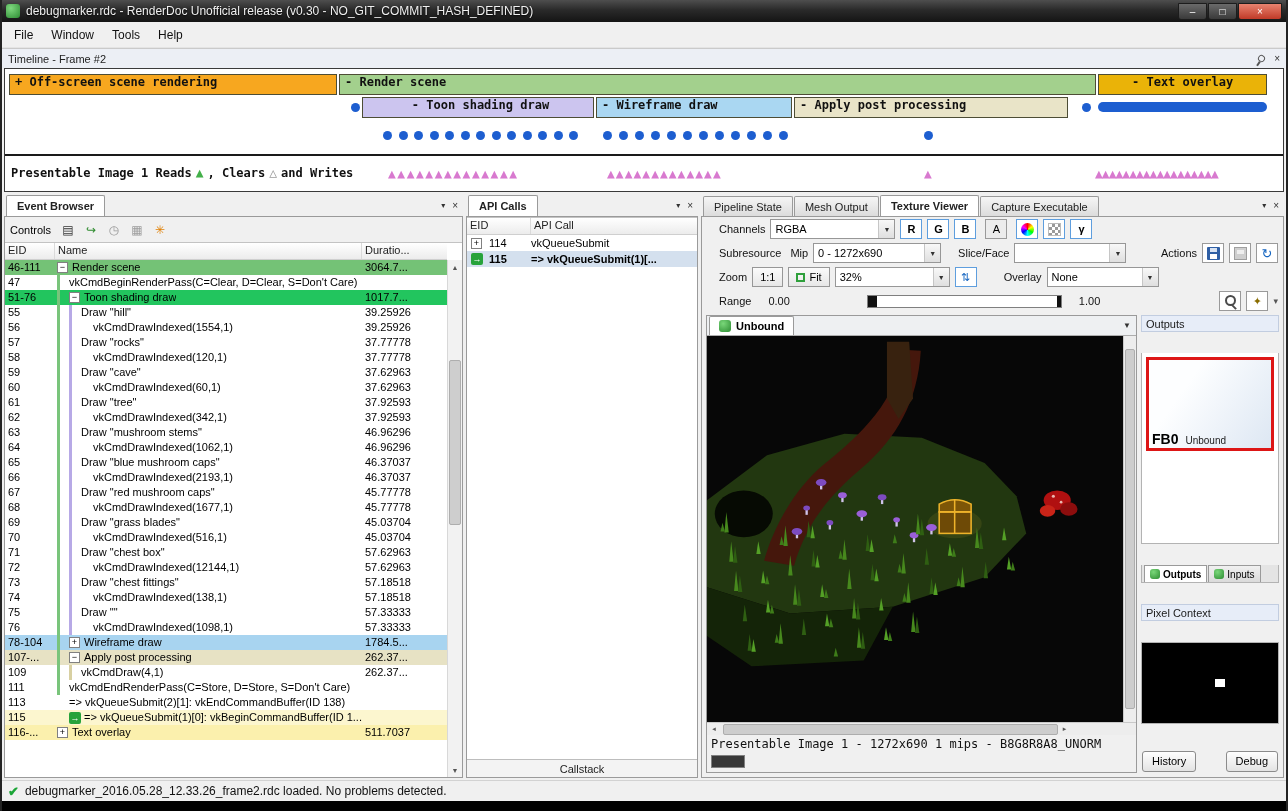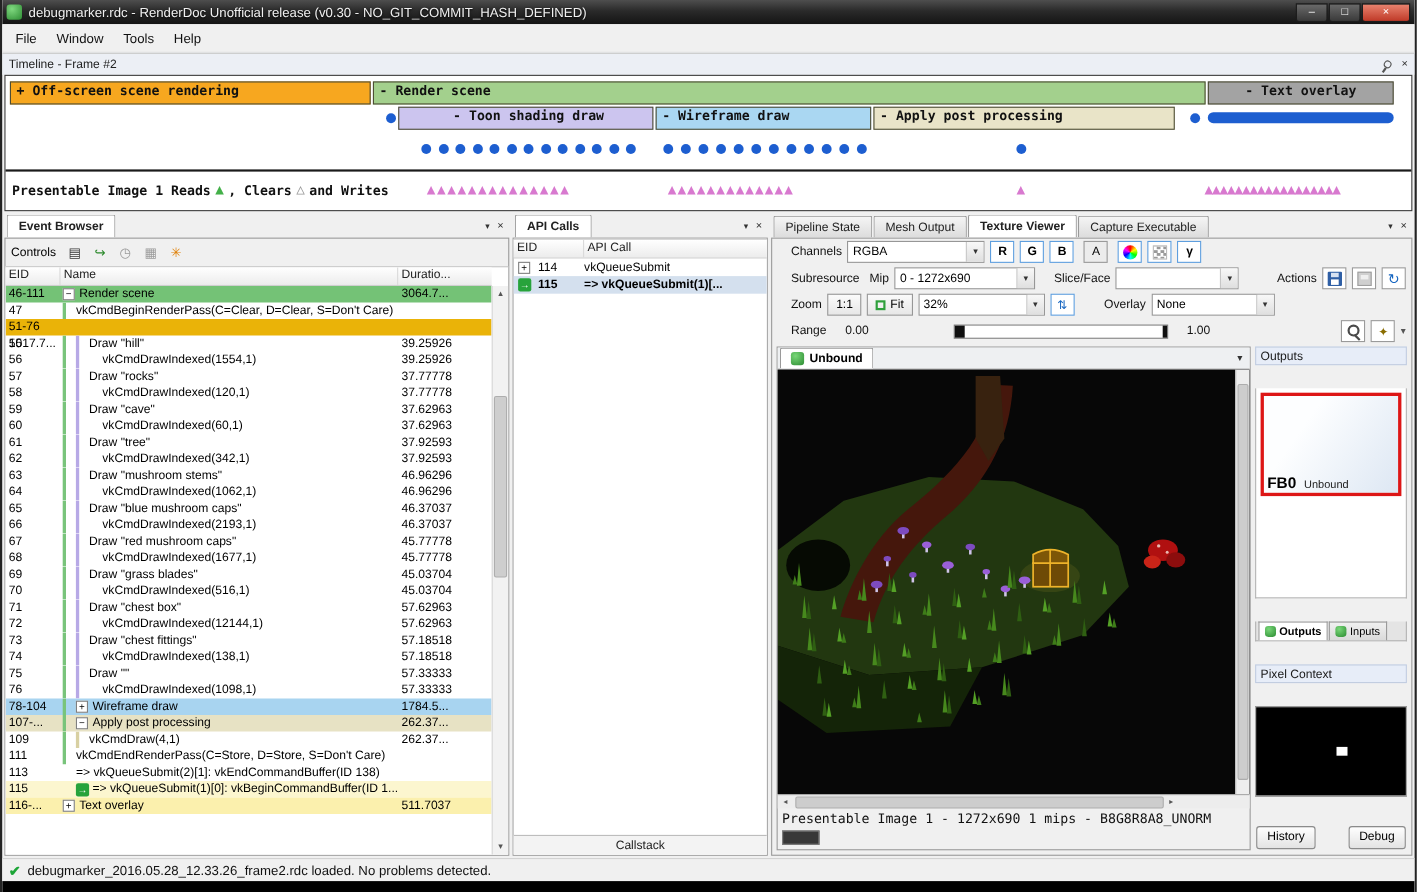--- a/index.html
+++ b/index.html
@@ -174,21 +174,21 @@
     <span>Timeline - Frame #2</span>
     <span class="tl-hbtns">
       <span class="pinicon"></span>
       <span class="smallx">×</span>
     </span>
   </div>
   <div class="tl-body">
     <div class="tl-rows" id="tlrows">
         <div class="tlbar top" style="left: 4px; width: 328px; background: rgb(247, 167, 31);">+ Off-screen scene rendering</div>
         <div class="tlbar top" style="left: 334px; width: 757px; background: rgb(163, 208, 141);">- Render scene</div>
-        <div class="tlbar top" style="left: 1093px; width: 169px; background: #a3a3a3; padding-left: 33px;">- Text overlay</div>
+        <div class="tlbar top" style="left: 1093px; width: 169px; background: #eab308; padding-left: 33px;">- Text overlay</div>
         <div class="tlbar child" style="left: 357px; width: 232px; background: rgb(204, 197, 239); text-align: center;">- Toon shading draw</div>
         <div class="tlbar child" style="left: 591px; width: 196px; background: rgb(170, 215, 242);">- Wireframe draw</div>
         <div class="tlbar child" style="left: 789px; width: 274px; background: rgb(233, 228, 200);">- Apply post processing</div>
         <div class="tldot" style="left: 346px; top: 34px; background: rgb(29, 94, 208);"></div>
         <div class="tldot" style="left: 1077px; top: 34px; background: rgb(29, 94, 208);"></div>
         <div class="tlstrip" style="left: 1093px; width: 169px; background: rgb(29, 94, 208);"></div>
         <div class="tldot" style="left: 378px; top: 62px; background: rgb(29, 94, 208);"></div>
         <div class="tldot" style="left: 393.5px; top: 62px; background: rgb(29, 94, 208);"></div>
         <div class="tldot" style="left: 409px; top: 62px; background: rgb(29, 94, 208);"></div>
         <div class="tldot" style="left: 424.5px; top: 62px; background: rgb(29, 94, 208);"></div>
@@ -265,21 +265,21 @@
                 <div class="c-dur">3064.7...</div>
               </div>
               <div class="erow">
                 <div class="c-eid">47</div>
                 <div class="c-name">
                   <span class="guide" style="background: rgb(121, 196, 123);"></span>
                   <span class="ename">vkCmdBeginRenderPass(C=Clear, D=Clear, S=Don't Care)</span>
                 </div>
                 <div class="c-dur"></div>
               </div>
-              <div class="erow" style="background: #eab308; flex-direction: column;">
+              <div class="erow" style="background: #22c55e;">
                 <div class="c-eid">51-76</div>
                 <div class="c-name">
                   <span class="guide" style="background: rgb(121, 196, 123);"></span>
                   <span class="expander">−</span>
                   <span class="ename">Toon shading draw</span>
                 </div>
                 <div class="c-dur">1017.7...</div>
               </div>
               <div class="erow">
                 <div class="c-eid">55</div>

